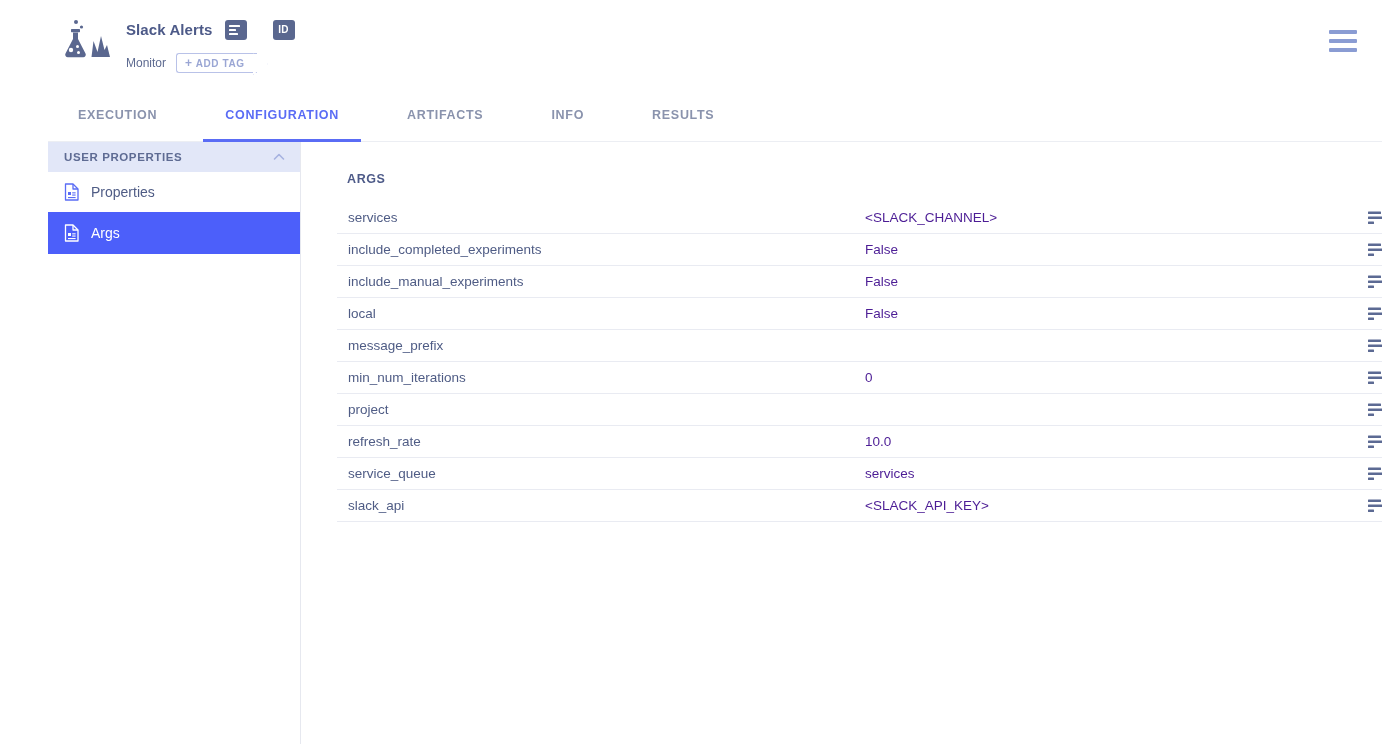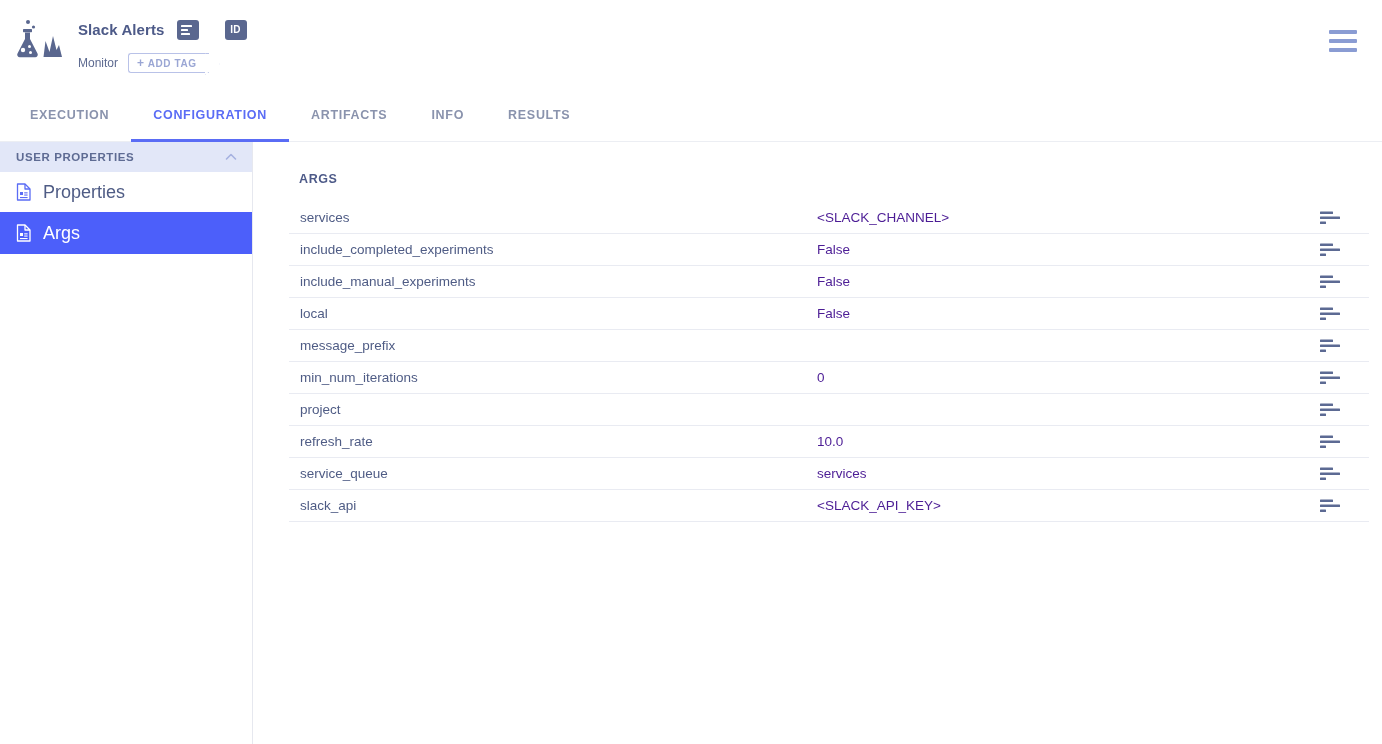--- a/index.html
+++ b/index.html
@@ -6,21 +6,21 @@
   * { box-sizing: border-box; }
   html, body {
     margin: 0; padding: 0;
     width: 1382px; height: 744px;
     background: #ffffff;
     font-family: "Liberation Sans", sans-serif;
     -webkit-font-smoothing: antialiased;
   }
   body { overflow: hidden; }
 
-  .app { position: relative; width: 1382px; height: 744px; background:#fff; }
+  .app { position: relative; width: 1382px; height: 744px; background:#fff;padding-left:48px; }
 
   
   .header {
     position: relative;
     height: 88px;
     background: #ffffff;
     display: flex;
     align-items: flex-start;
     padding: 0;
   }
@@ -122,20 +122,21 @@
   }
 
   
   .tabs {
     position: relative;
     height: 54px;
     display: flex;
     align-items: center;
     padding-left: 0;
     border-bottom: 1px solid #eceef3;
+    gap: 24px;
   }
   .tab {
     position: relative;
     height: 54px;
     display: flex;
     align-items: center;
     justify-content: center;
     padding: 0 22px;
     font-size: 12.5px;
     font-weight: bold;
@@ -187,21 +188,21 @@
   .chev {
     width: 14px; height: 14px;
     flex: none;
   }
   .sb-item {
     height: 40px;
     display: flex;
     align-items: center;
     gap: 11px;
     padding-left: 16px;
-    font-size: 18px;
+    font-size: 14px;
     color: #4f5c85;
     cursor: pointer;
     background: #fff;
   }
   .sb-item.selected {
     background: #4c5ffa;
     color: #ffffff;
     height: 42px;
   }
   .sb-item .doc-ic { flex: none; }

